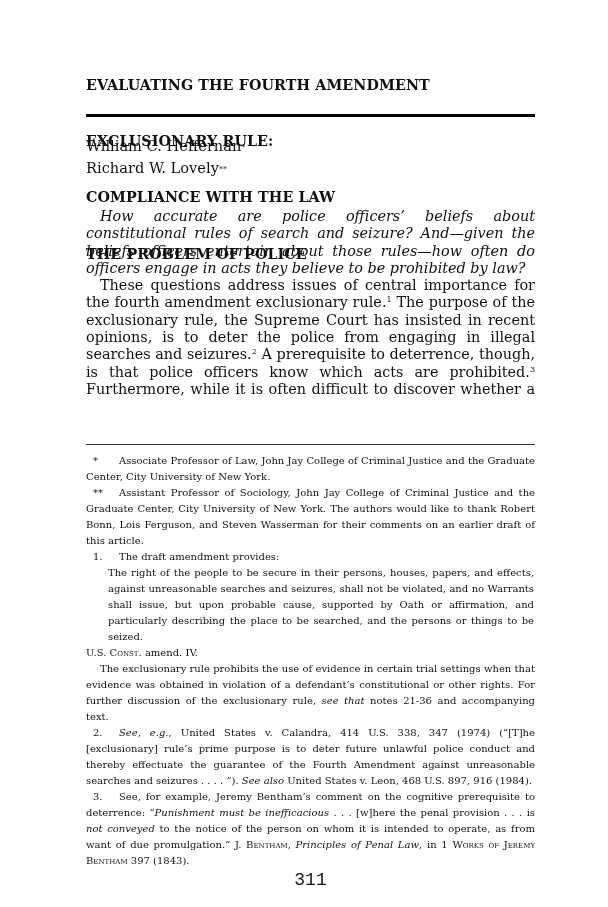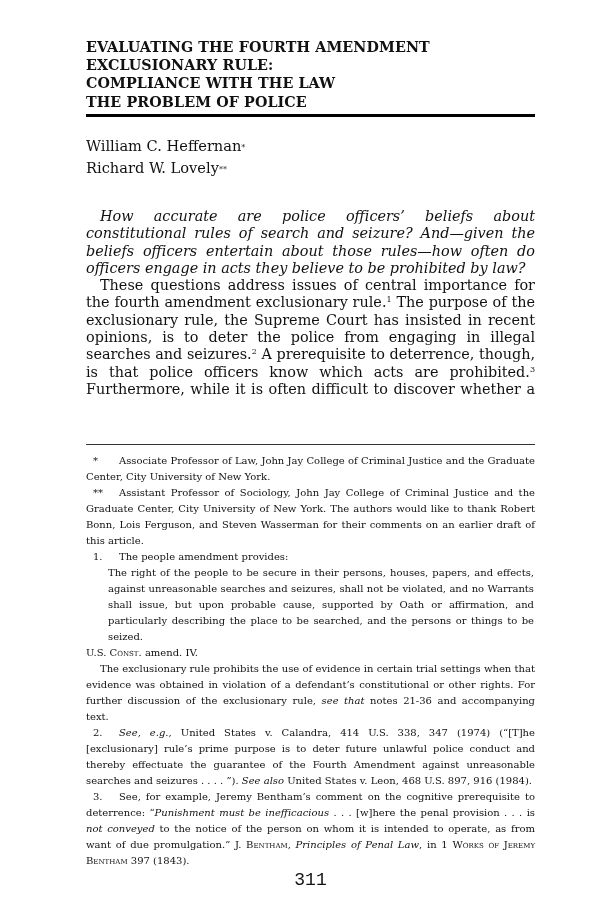--- a/index.html
+++ b/index.html
@@ -1,19 +1,19 @@
 <!DOCTYPE html>
 <html><head>
 <meta charset="utf-8">
 <style>
   html, body { margin: 0; padding: 0; background: #ffffff; }
   body { width: 608px; height: 907px; position: relative; overflow: hidden; font-family: "DejaVu Serif", "Liberation Serif", serif; color: #111; }
   .page { position: absolute; left: 86px; top: 0; width: 451px; }
   .title { position: absolute; top: 38px; left: 0; width: 451px; font-family: "DejaVu Serif", serif; font-weight: bold; font-size: 14.3px; line-height: 18.2px; letter-spacing: 0.1px; }
-  .title div { white-space: nowrap; }
+  .title div { white-space: nowrap; margin-top: 38px; }
   .title-rule { position: absolute; top: 114px; left: 0; width: 449px; height: 3px; background: #000; }
   .authors { position: absolute; top: 136px; left: 0; font-size: 14.6px; line-height: 20px; }
   .author sup { font-size: 8px; vertical-align: 1px; }
   .body { position: absolute; top: 208px; left: 0; width: 449px; font-size: 14.4px; line-height: 17.3px; text-align: justify; }
   .body p { margin: 0; text-indent: 14px; text-align-last: justify; }
   .body p.last-left { text-align-last: left; font-style: italic; }
   .body sup { font-size: 8px; line-height: 0; vertical-align: 5px; }
   .fn-rule { position: absolute; top: 444px; left: 0; width: 449px; height: 1px; background: #333; }
   .footnotes { position: absolute; top: 453px; left: 0; width: 449px; font-size: 10px; line-height: 16px; text-align: justify; }
   .fn { margin: 0; text-indent: 7px; }
@@ -47,21 +47,21 @@
       <span>These questions address issues of central importance for the fourth amendment exclusionary rule.</span><sup>1</sup><span>  The purpose of the exclusionary rule, the Supreme Court has insisted in recent opinions, is to deter the police from engaging in illegal searches and seizures.</span><sup>2</sup><span>  A prerequisite to deterrence, though, is that police officers know which acts are prohibited.</span><sup>3</sup><span> Furthermore, while it is often difficult to discover whether a</span>
     </p>
   </div>
 
   <div class="fn-rule"></div>
 
   <div class="footnotes">
     <p class="fn"><span class="mark">*</span><span>Associate Professor of Law, John Jay College of Criminal Justice and the Graduate Center, City University of New York.</span></p>
     <p class="fn"><span class="mark">**</span><span>Assistant Professor of Sociology, John Jay College of Criminal Justice and the Graduate Center, City University of New York.  The authors would like to thank Robert Bonn, Lois Ferguson, and Steven Wasserman for their comments on an earlier draft of this article.</span></p>
 
-    <p class="fn"><span class="mark">1.</span><span>The people amendment provides:</span></p>
+    <p class="fn"><span class="mark">1.</span><span>The draft amendment provides:</span></p>
     <p class="quote">The right of the people to be secure in their persons, houses, papers, and effects, against unreasonable searches and seizures, shall not be violated, and no Warrants shall issue, but upon probable cause, supported by Oath or affirmation, and particularly describing the place to be searched, and the persons or things to be seized.</p>
     <p class="fn" style="text-indent:0"><span>U.S. </span><span class="sc">Const</span><span>. amend. IV.</span></p>
     <p class="fn indent"><span>The exclusionary rule prohibits the use of evidence in certain trial settings when that evidence was obtained in violation of a defendant’s constitutional or other rights. For further discussion of the exclusionary rule, </span><i>see that</i><span> notes 21-36 and accompanying text.</span></p>
 
     <p class="fn"><span class="mark">2.</span><i>See, e.g.</i><span>, United States v. Calandra, 414 U.S. 338, 347 (1974) (“[T]he [exclusionary] rule’s prime purpose is to deter future unlawful police conduct and thereby effectuate the guarantee of the Fourth Amendment against unreasonable searches and seizures . . . . ”).  </span><i>See also</i><span> United States v. Leon, 468 U.S. 897, 916 (1984).</span></p>
 
     <p class="fn"><span class="mark">3.</span><span>See, for example, Jeremy Bentham’s comment on the cognitive prerequisite to deterrence:  “</span><i>Punishment must be inefficacious</i><span> . . . [w]here the penal provision . . . is </span><i>not conveyed</i><span> to the notice of the person on whom it is intended to operate, as from want of due promulgation.”  J. </span><span class="sc">Bentham</span><span>, </span><i>Principles of Penal Law</i><span>, in 1 </span><span class="sc">Works of Jeremy Bentham</span><span> 397 (1843).</span></p>
   </div>
 
   <div class="page-number">311</div>

